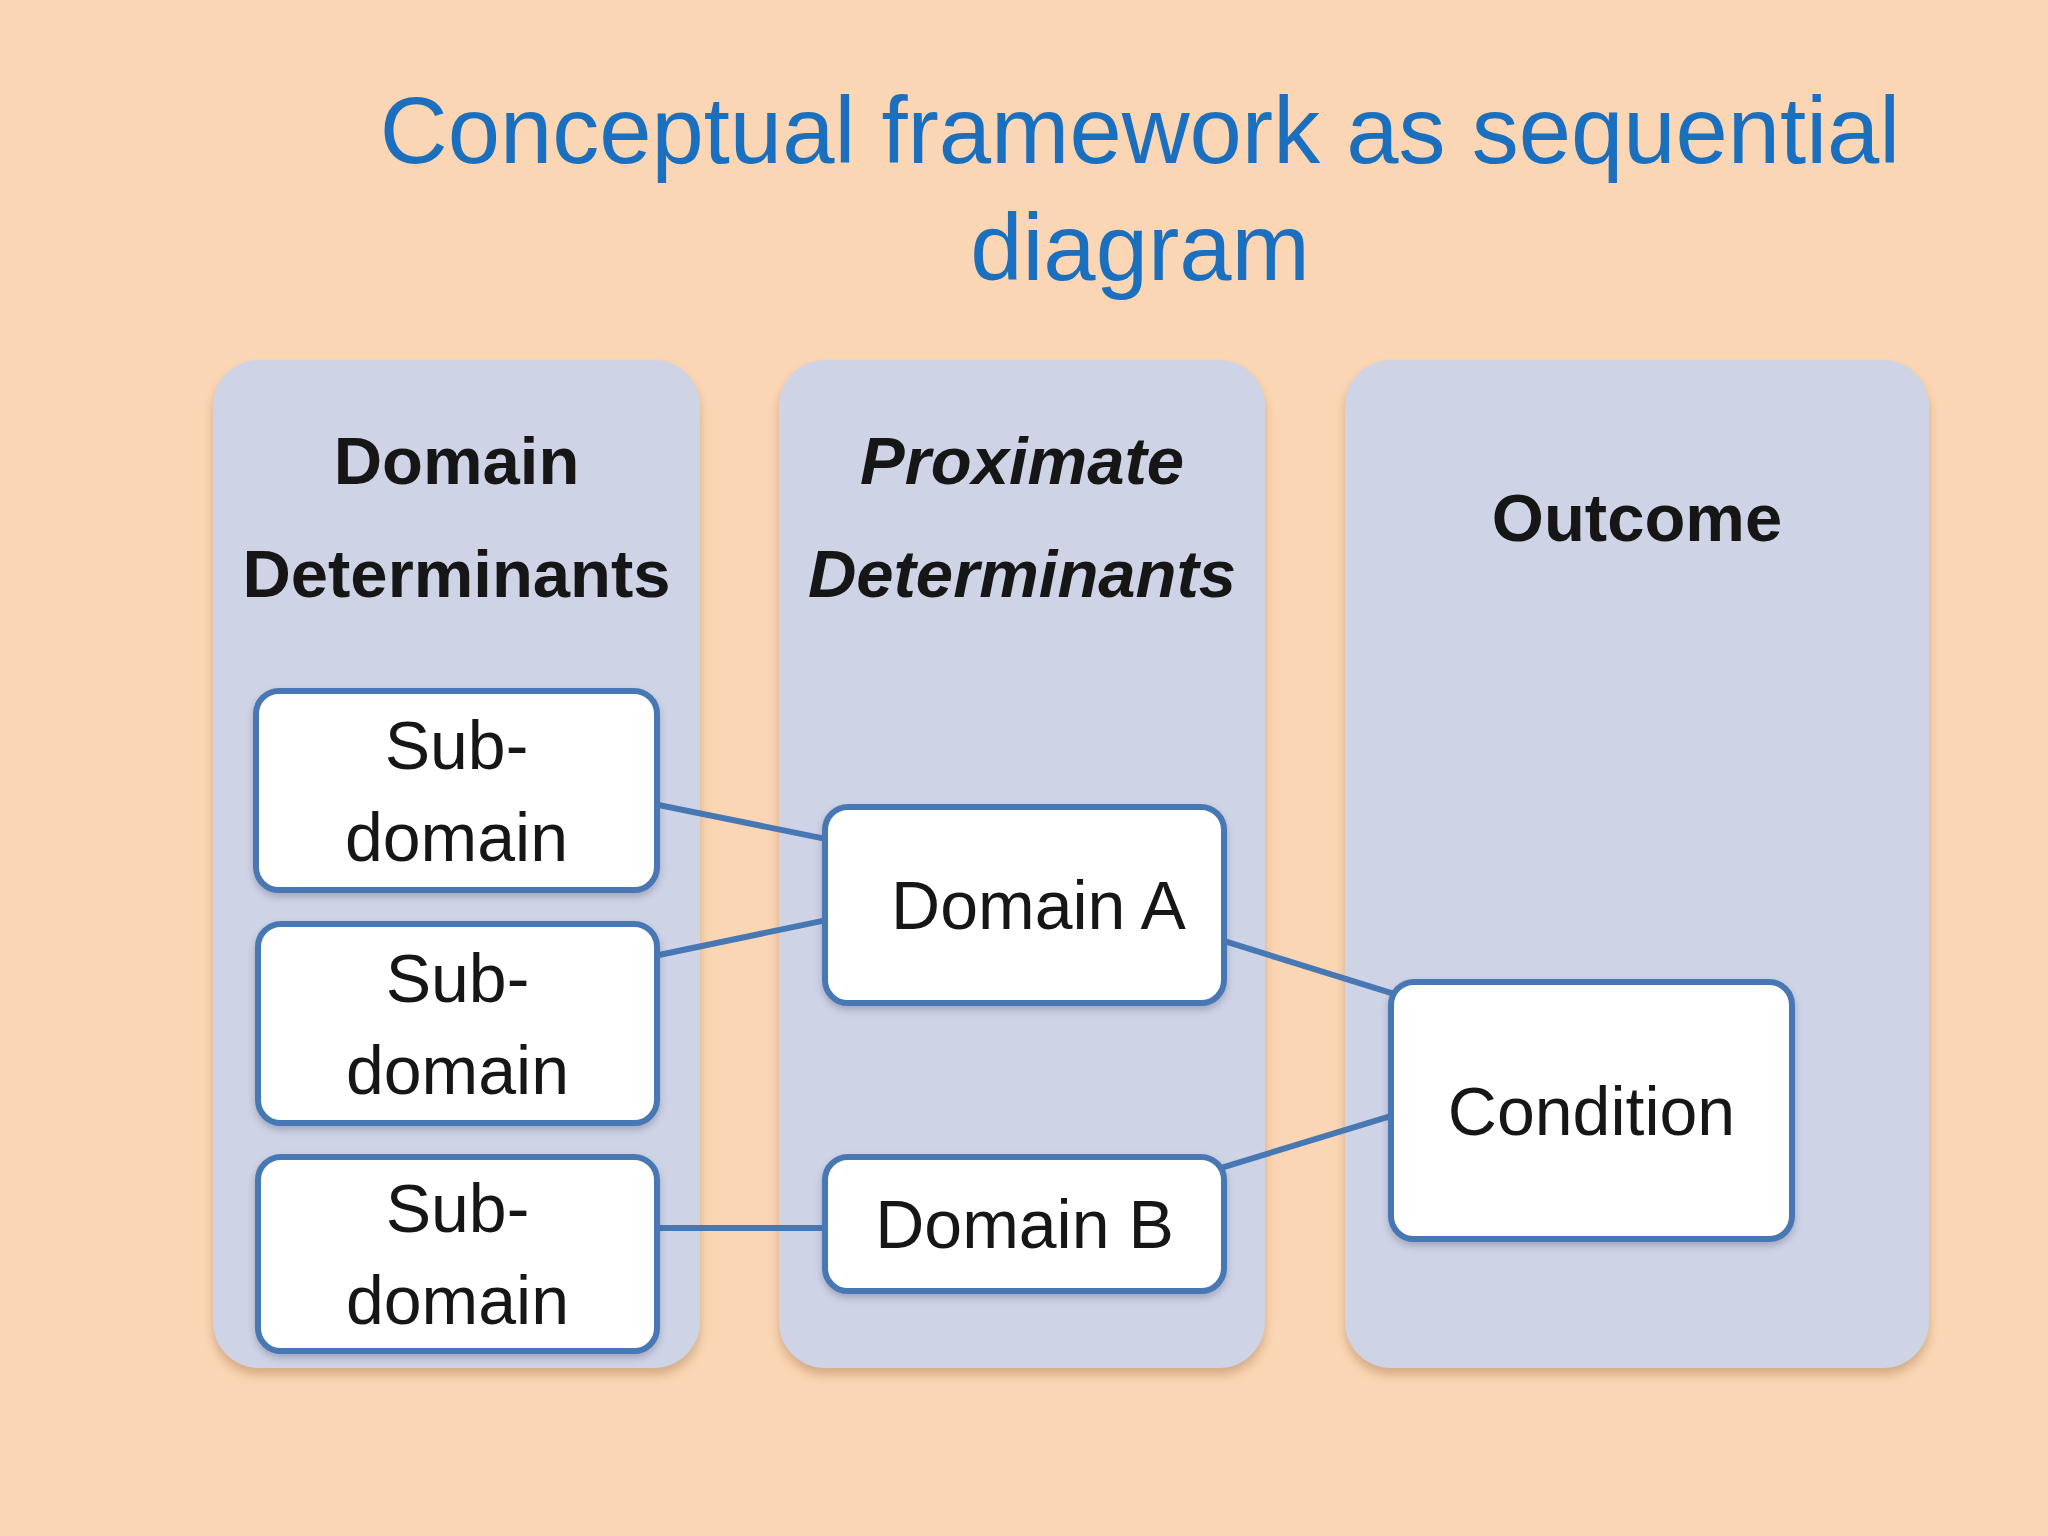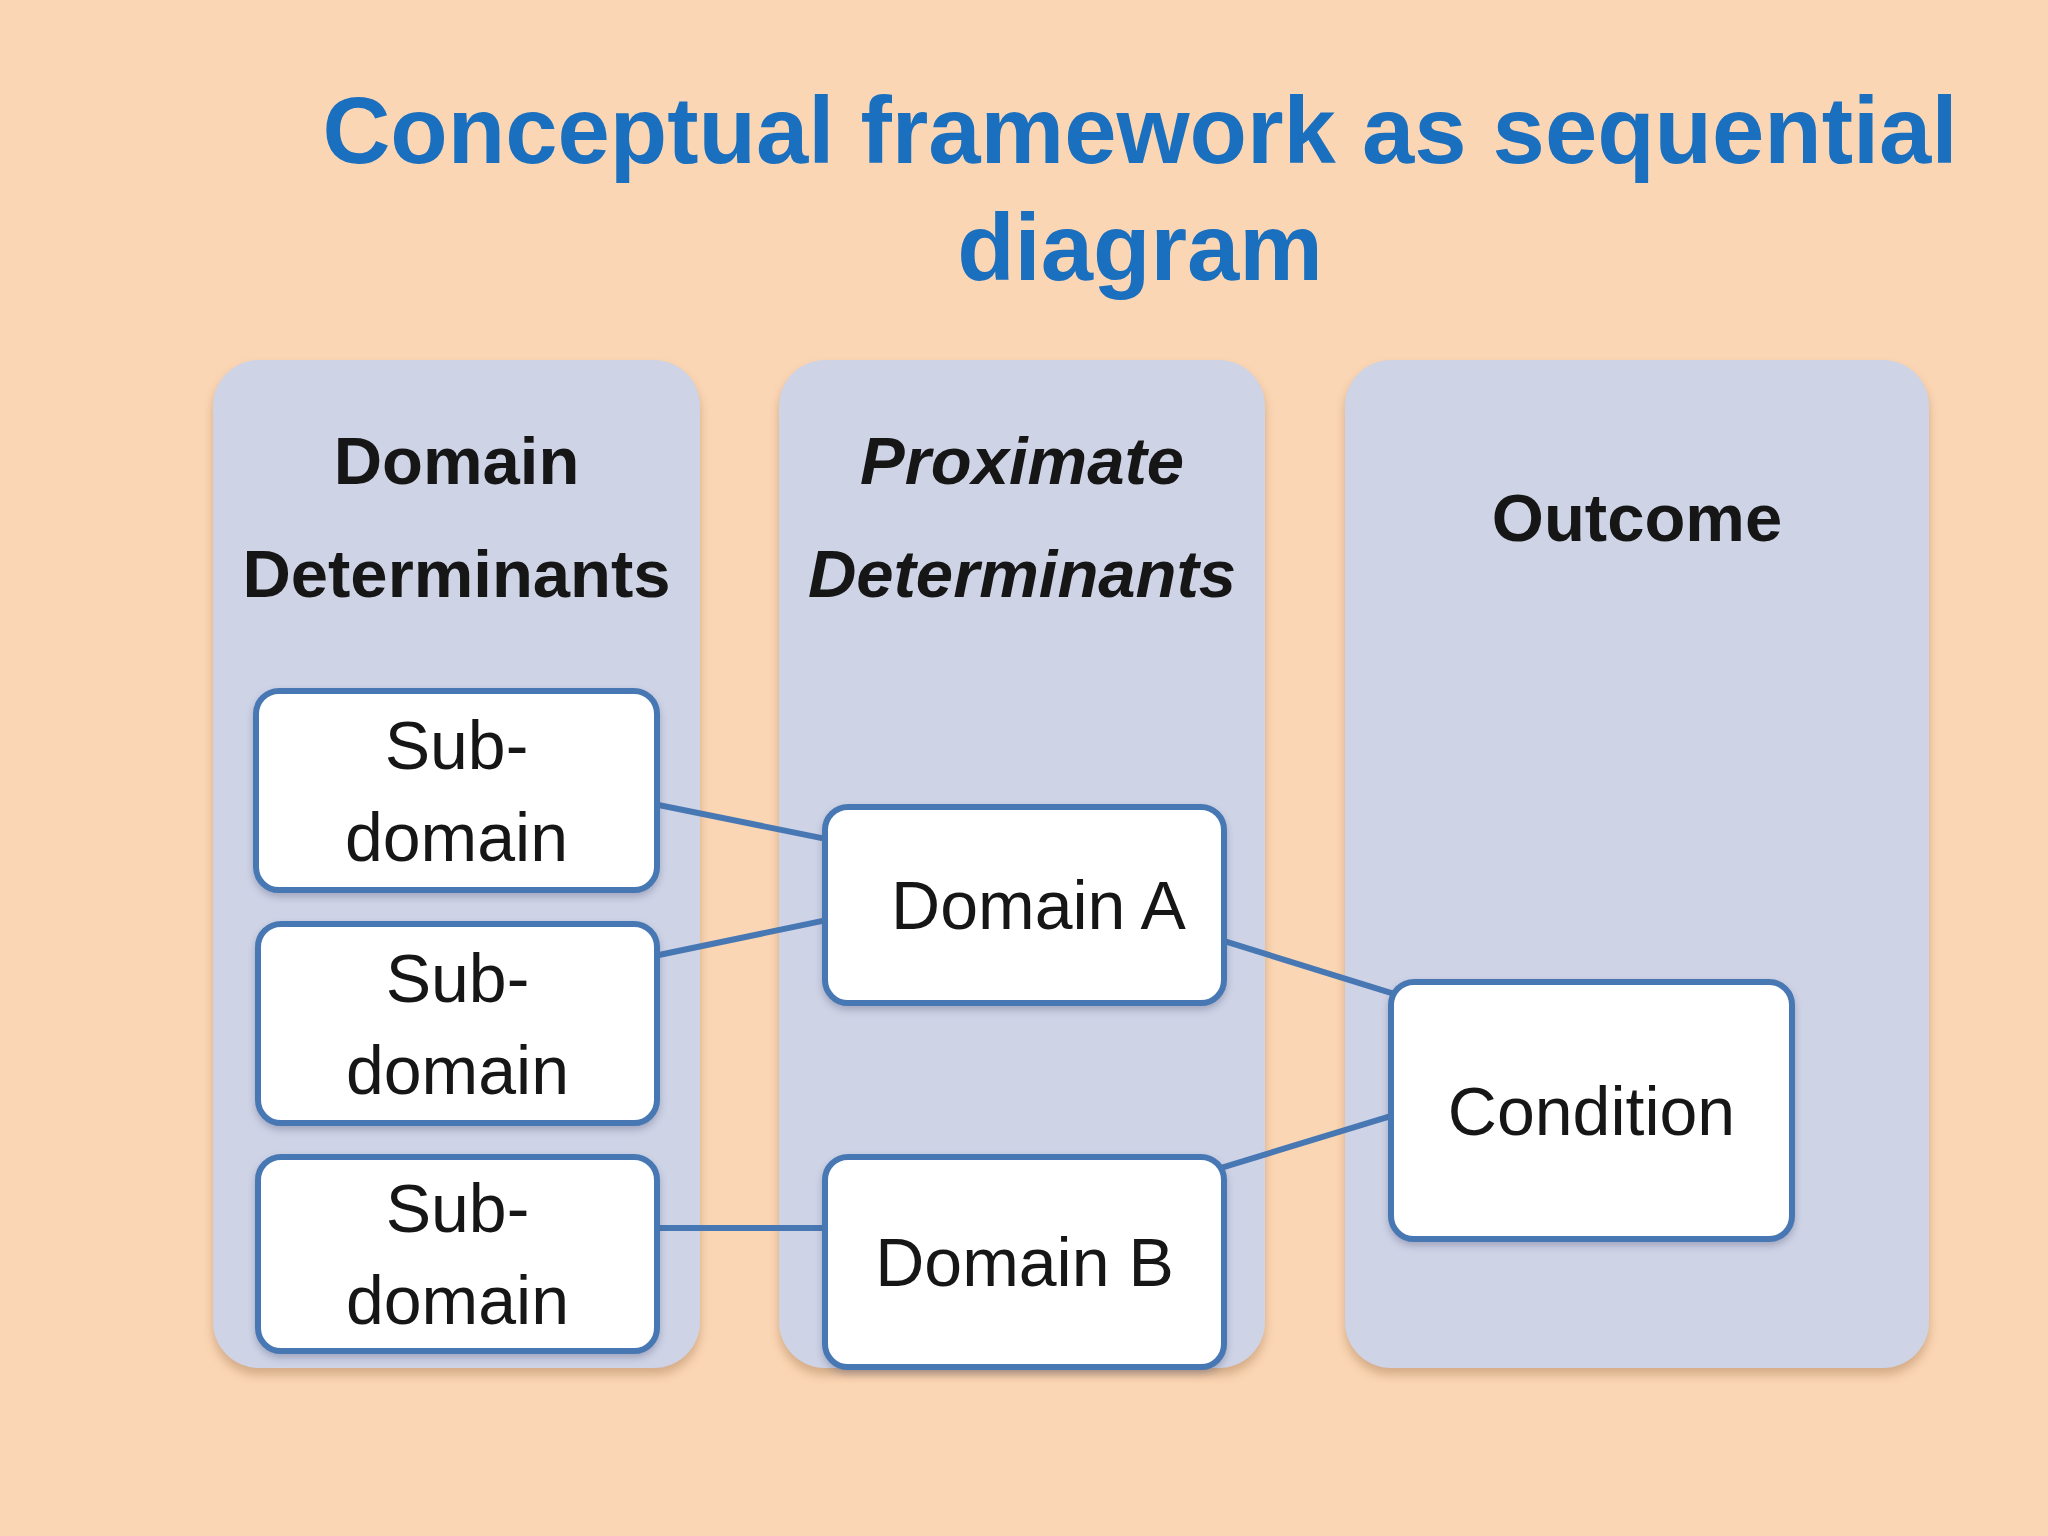--- a/index.html
+++ b/index.html
@@ -9,21 +9,21 @@
     background: var(--background, #FBD6B4);
     font-family: "Liberation Sans", sans-serif;
   }
   .stage { position: relative; width: 2048px; height: 1536px; }
 
   
   .title {
     position: absolute; left: 240px; top: 72px; width: 1800px;
     text-align: center;
     color: var(--title, #1A6FBE);
-    font-weight: bold;
+    font-weight: normal;
     font-size: 94px;
     line-height: 117px;
   }
   .title div { white-space: nowrap; }
 
   
   .col {
     position: absolute; top: 360px; height: 1008px;
     background: var(--panel, #CED3E6);
     border-radius: 46px;
@@ -67,21 +67,21 @@
     z-index: 3;
     box-sizing: border-box;
     margin-top: 26px;
   }
   .node div { white-space: nowrap; }
 
   #node-sub1 { left: 253px;  top: 662px;  width: 407px; height: 205px; }
   #node-sub2 { left: 255px;  top: 895px;  width: 405px; height: 205px; }
   #node-sub3 { left: 255px;  top: 1128px; width: 405px; height: 200px; }
   #node-domA { left: 822px;  top: 778px;  width: 405px; height: 202px; padding-left: 28px; }
-  #node-domB { left: 822px;  top: 1128px; width: 405px; height: 216px; }
+  #node-domB { left: 822px;  top: 1128px; width: 405px; height: 140px; }
   #node-cond { left: 1388px; top: 953px;  width: 407px; height: 263px; }
 </style>
 </head>
 <body>
 
 <div class="stage">
 
   <div class="title">
     <div>Conceptual framework as sequential</div>
     <div>diagram</div>

